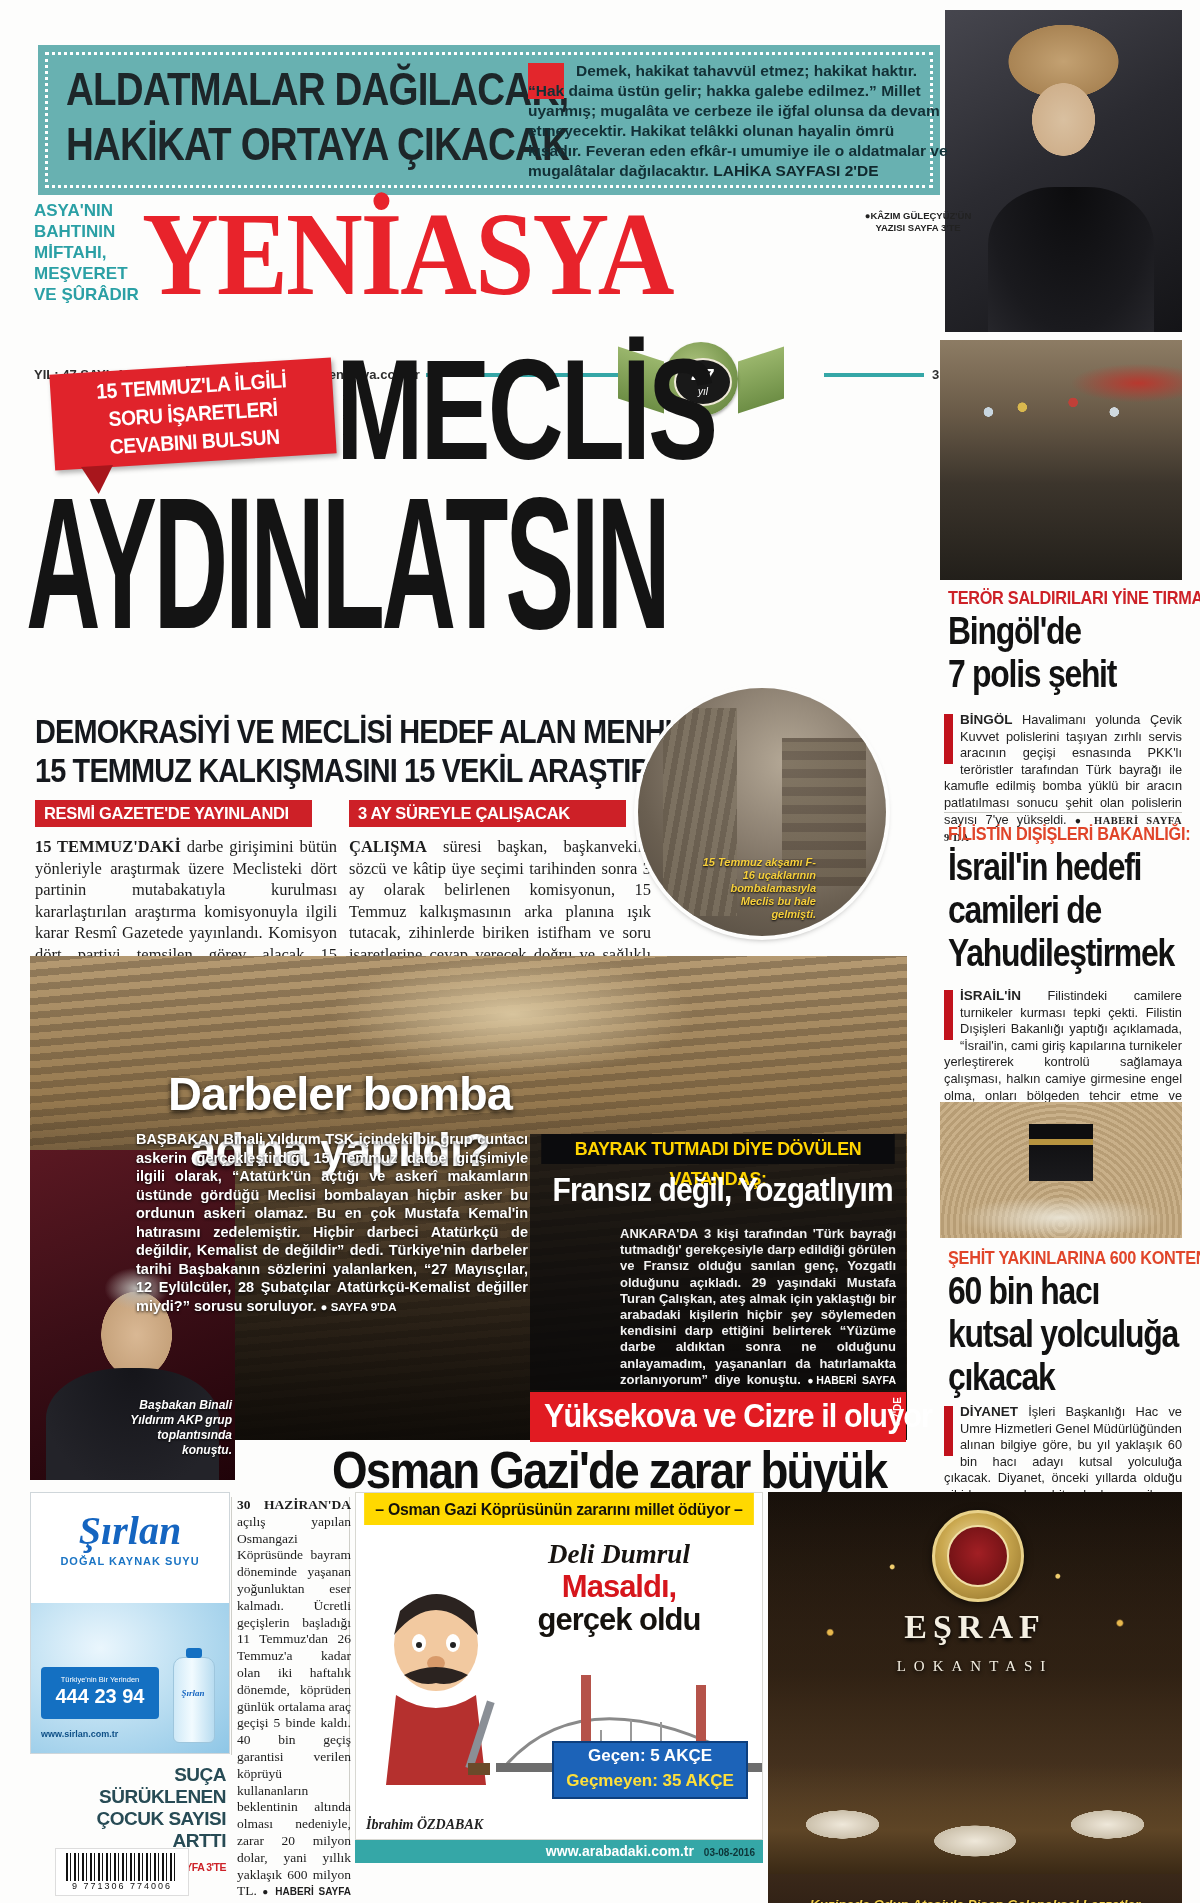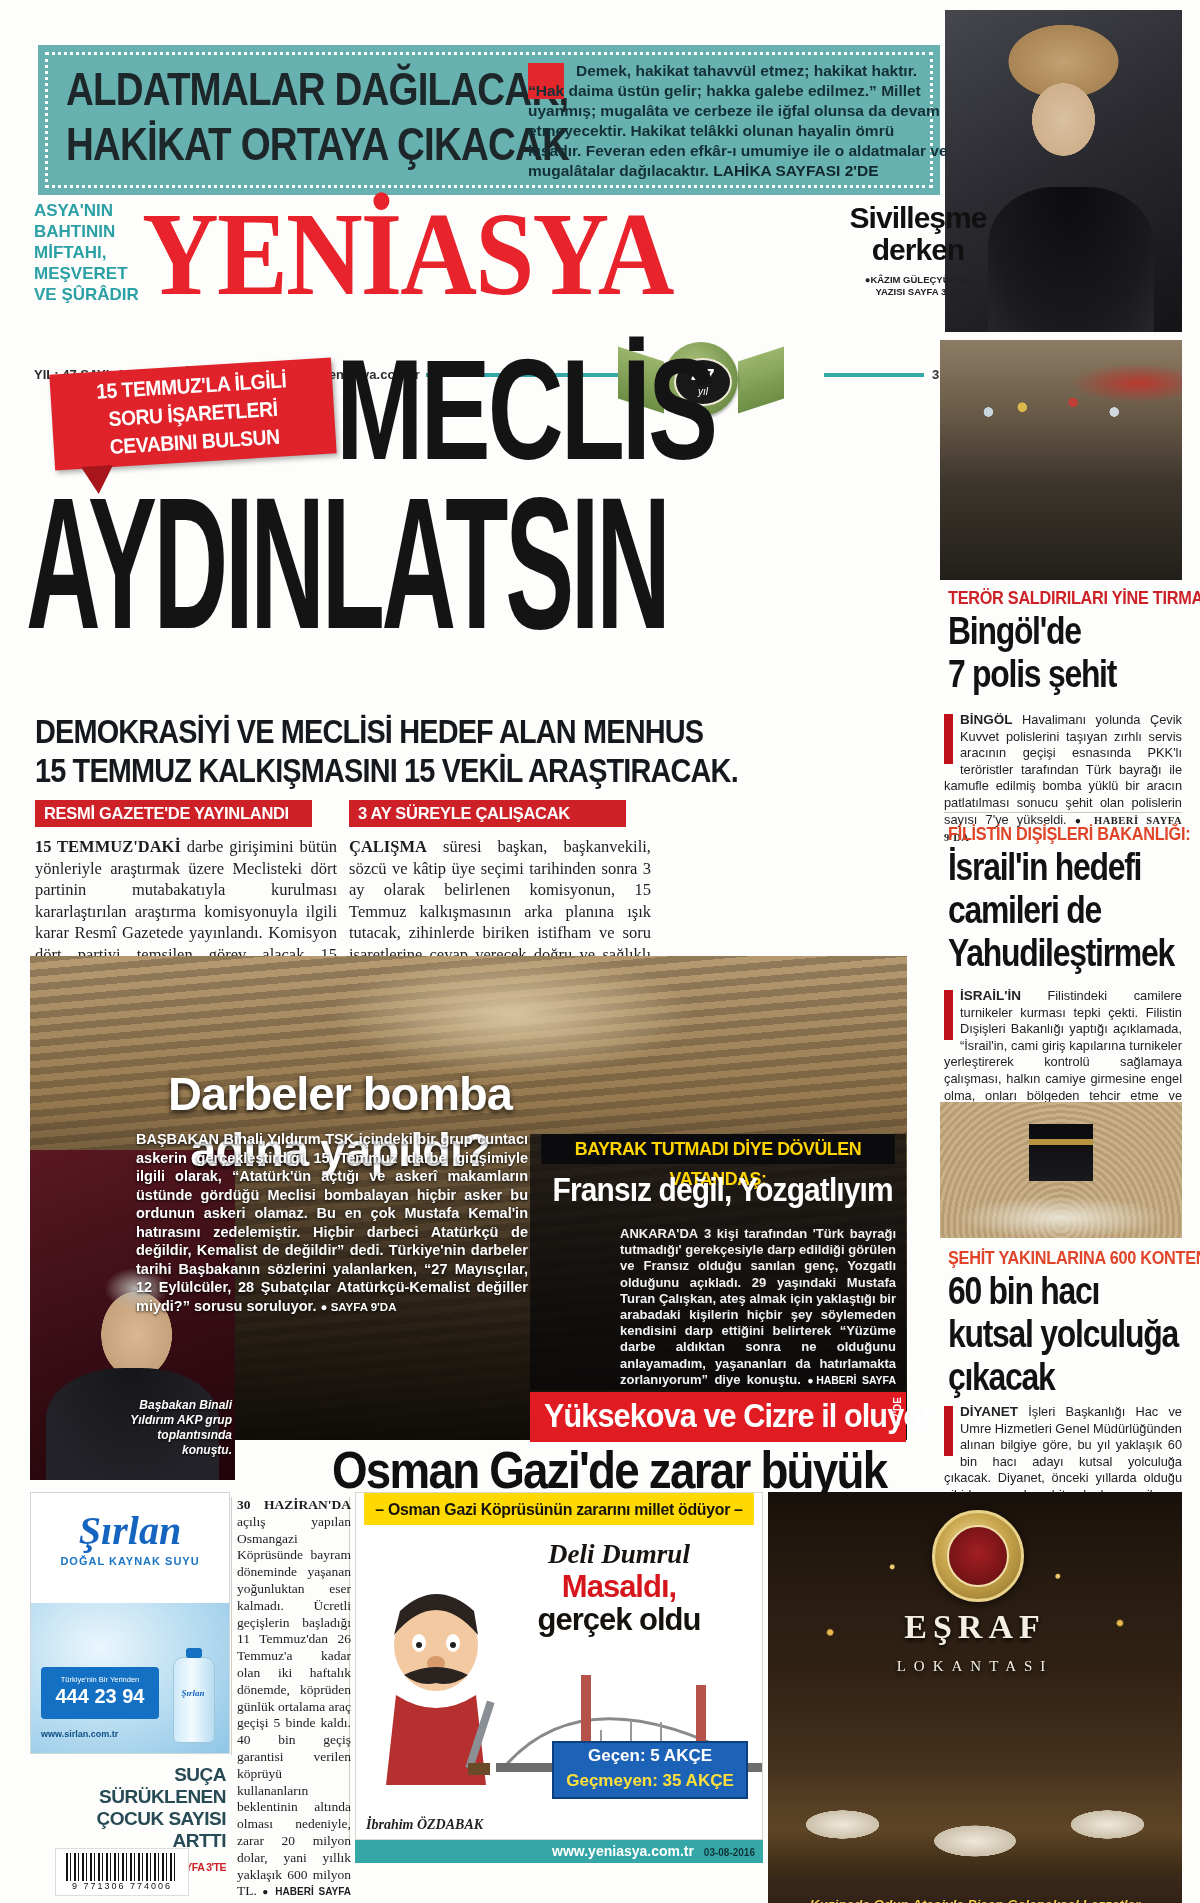--- a/index.html
+++ b/index.html
@@ -287,24 +287,20 @@
 
   <div class="abs slogan">
     <span style="display:block">ASYA'NIN</span>
     <span style="display:block">BAHTININ</span>
     <span style="display:block">MİFTAHI,</span>
     <span style="display:block">MEŞVERET</span>
     <span style="display:block">VE ŞÛRÂDIR</span>
   </div>
   <div class="abs logo">YENİASYA</div>
   <div class="abs teaser">
-    <div class="t1">
-      <span style="display:block">Sivilleşme</span>
-      <span style="display:block">derken</span>
-    </div>
     <div class="tref">
       <span style="display:block">●KÂZIM GÜLEÇYÜZ'ÜN</span>
       <span style="display:block">YAZISI SAYFA 3'TE</span>
     </div>
   </div>
 
   <div class="abs dateline">
     <span class="dl-issue">YIL: 47   SAYI: 16.711</span>
     <span class="dl-soc">
       <span class="dl-f">f</span>
@@ -340,20 +336,23 @@
 
   <div class="abs redbar rb1">RESMİ GAZETE'DE YAYINLANDI</div>
   <div class="abs redbar rb2">3 AY SÜREYLE ÇALIŞACAK</div>
   <div class="abs bodycol bc1">
     <b>15 TEMMUZ'DAKİ</b><span> darbe girişimini bütün yönleriyle araştırmak üzere Meclisteki dört partinin mutabakatıyla kurulması kararlaştırılan araştırma komisyonuyla ilgili karar Resmî Gazetede yayınlandı. Komisyon dört partiyi temsilen görev alacak 15 milletvekilinden oluşacak.</span>
   </div>
   <div class="abs bodycol bc2">
     <b>ÇALIŞMA</b><span> süresi başkan, başkanvekili, sözcü ve kâtip üye seçimi tarihinden sonra 3 ay olarak belirlenen komisyonun, 15 Temmuz kalkışmasının arka planına ışık tutacak, zihinlerde biriken istifham ve soru işaretlerine cevap verecek doğru ve sağlıklı bilgileri açığa çıkarması bekleniyor. </span><span class="ref">●HABERİ SAYFA 8'DE</span>
   </div>
 
+  <div class="abs circlephoto">
+    <div class="circlecap">15 Temmuz akşamı F-16 uçaklarının bombalamasıyla Meclis bu hale gelmişti.</div>
+  </div>
 
   <div class="abs bigphoto"></div>
   <div class="abs yildirim"></div>
   <div class="abs darb-head">
     <span style="display:block">Darbeler bomba</span>
     <span style="display:block">adına yapıldı?</span>
   </div>
   <div class="abs darb-body">
     <b>BAŞBAKAN</b><span> Binali Yıldırım TSK içindeki bir grup cuntacı askerin gerçekleştirdiği 15 Temmuz darbe girişimiyle ilgili olarak, “Atatürk'ün açtığı ve askerî makamların üstünde gördüğü Meclisi bombalayan hiçbir asker bu ordunun askeri olamaz. Bu en çok Mustafa Kemal'in hatırasını zedelemiştir. Hiçbir darbeci Atatürkçü de değildir, Kemalist de değildir” dedi. Türkiye'nin darbeler tarihi Başbakanın sözlerini yalanlarken, “27 Mayısçılar, 12 Eylülcüler, 28 Şubatçılar Atatürkçü-Kemalist değiller miydi?” sorusu soruluyor. </span><span class="ref">● SAYFA 9'DA</span>
   </div>
@@ -407,21 +406,21 @@
       <span class="red" style="display:block">Masaldı,</span>
       <span class="blk" style="display:block">gerçek oldu</span>
     </div>
     <div class="car-toll">
       <span class="w">Geçen: 5 AKÇE</span>
       <span class="y">Geçmeyen: 35 AKÇE</span>
     </div>
     <div class="car-sig">İbrahim ÖZDABAK</div>
   </div>
   <div class="abs car-footer">
-    <span>www.yeniasya.com.tr</span>
+    <span>www.arabadaki.com.tr</span>
     <span class="d">03-08-2016</span>
   </div>
 
   <div class="abs rphoto1"></div>
   <div class="abs kicker rk1">TERÖR SALDIRILARI YİNE TIRMANDI</div>
   <div class="abs rhead rh1">
     <span style="display:block">Bingöl'de</span>
     <span style="display:block">7 polis şehit</span>
   </div>
   <div class="abs rbody rb-1">

